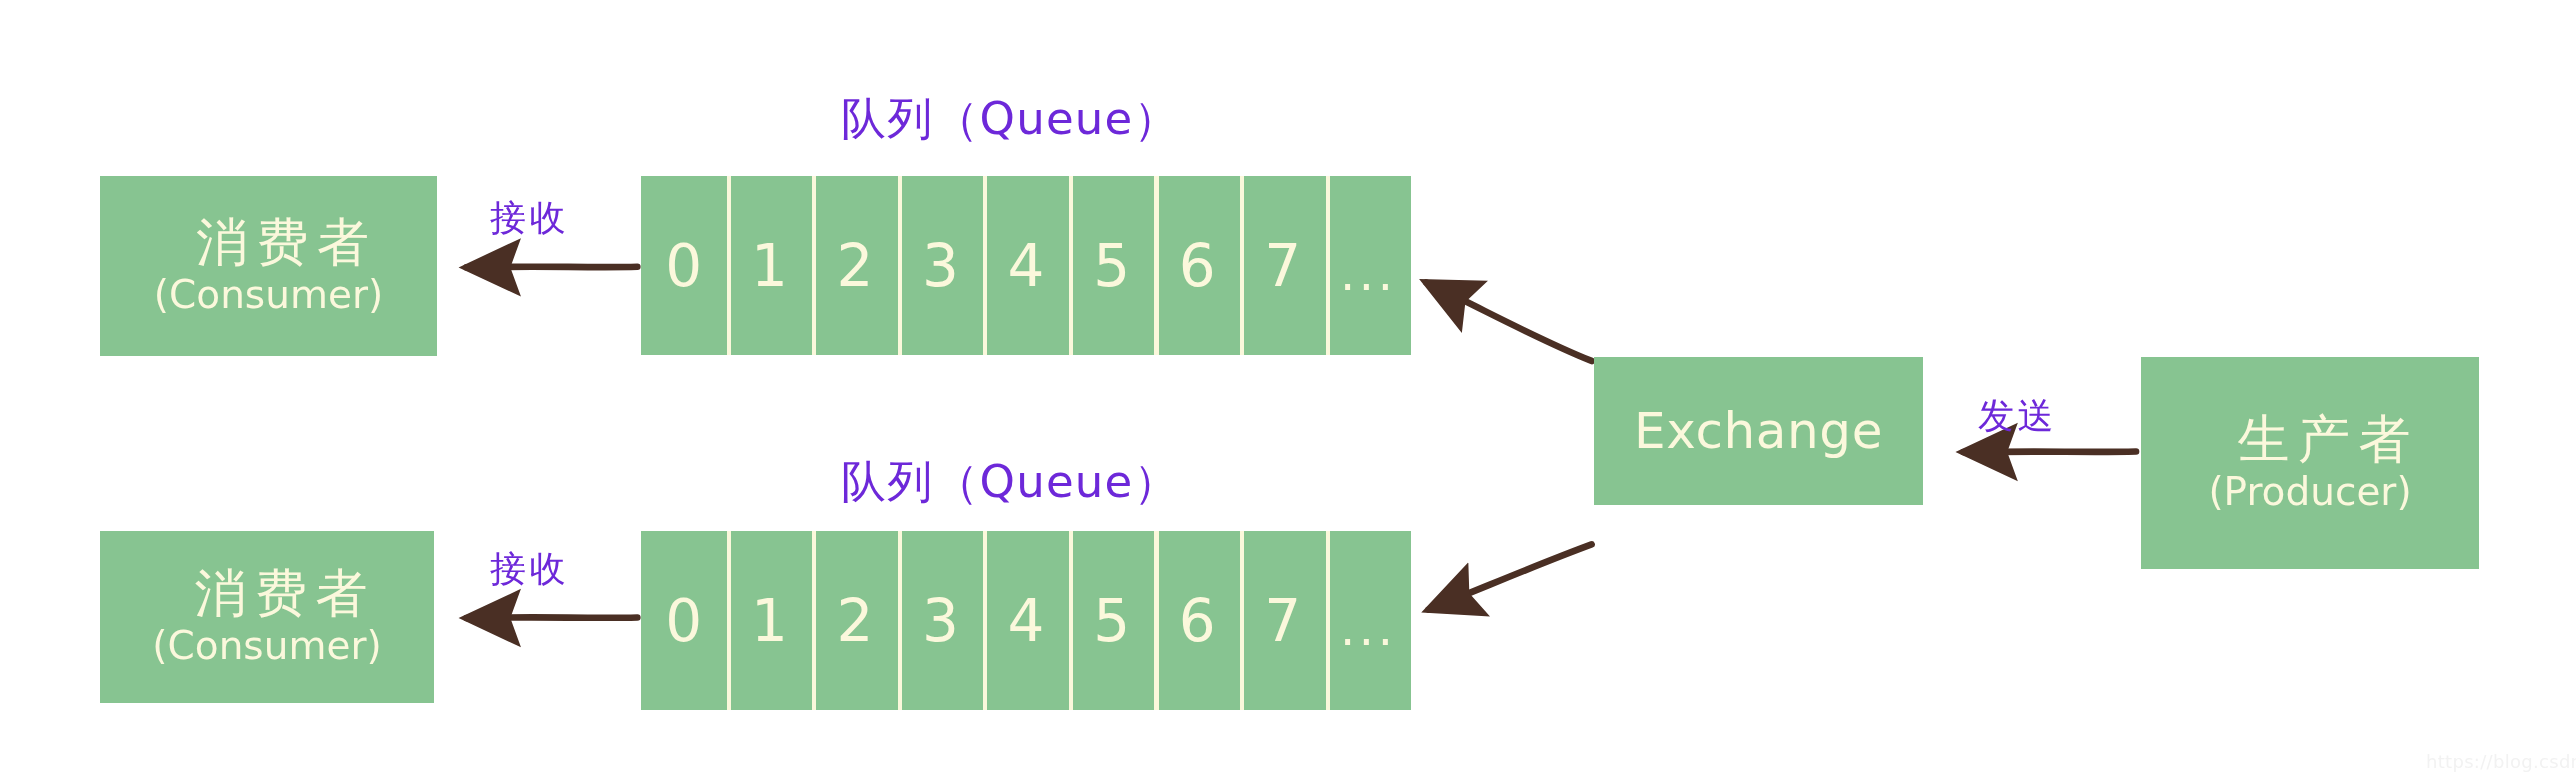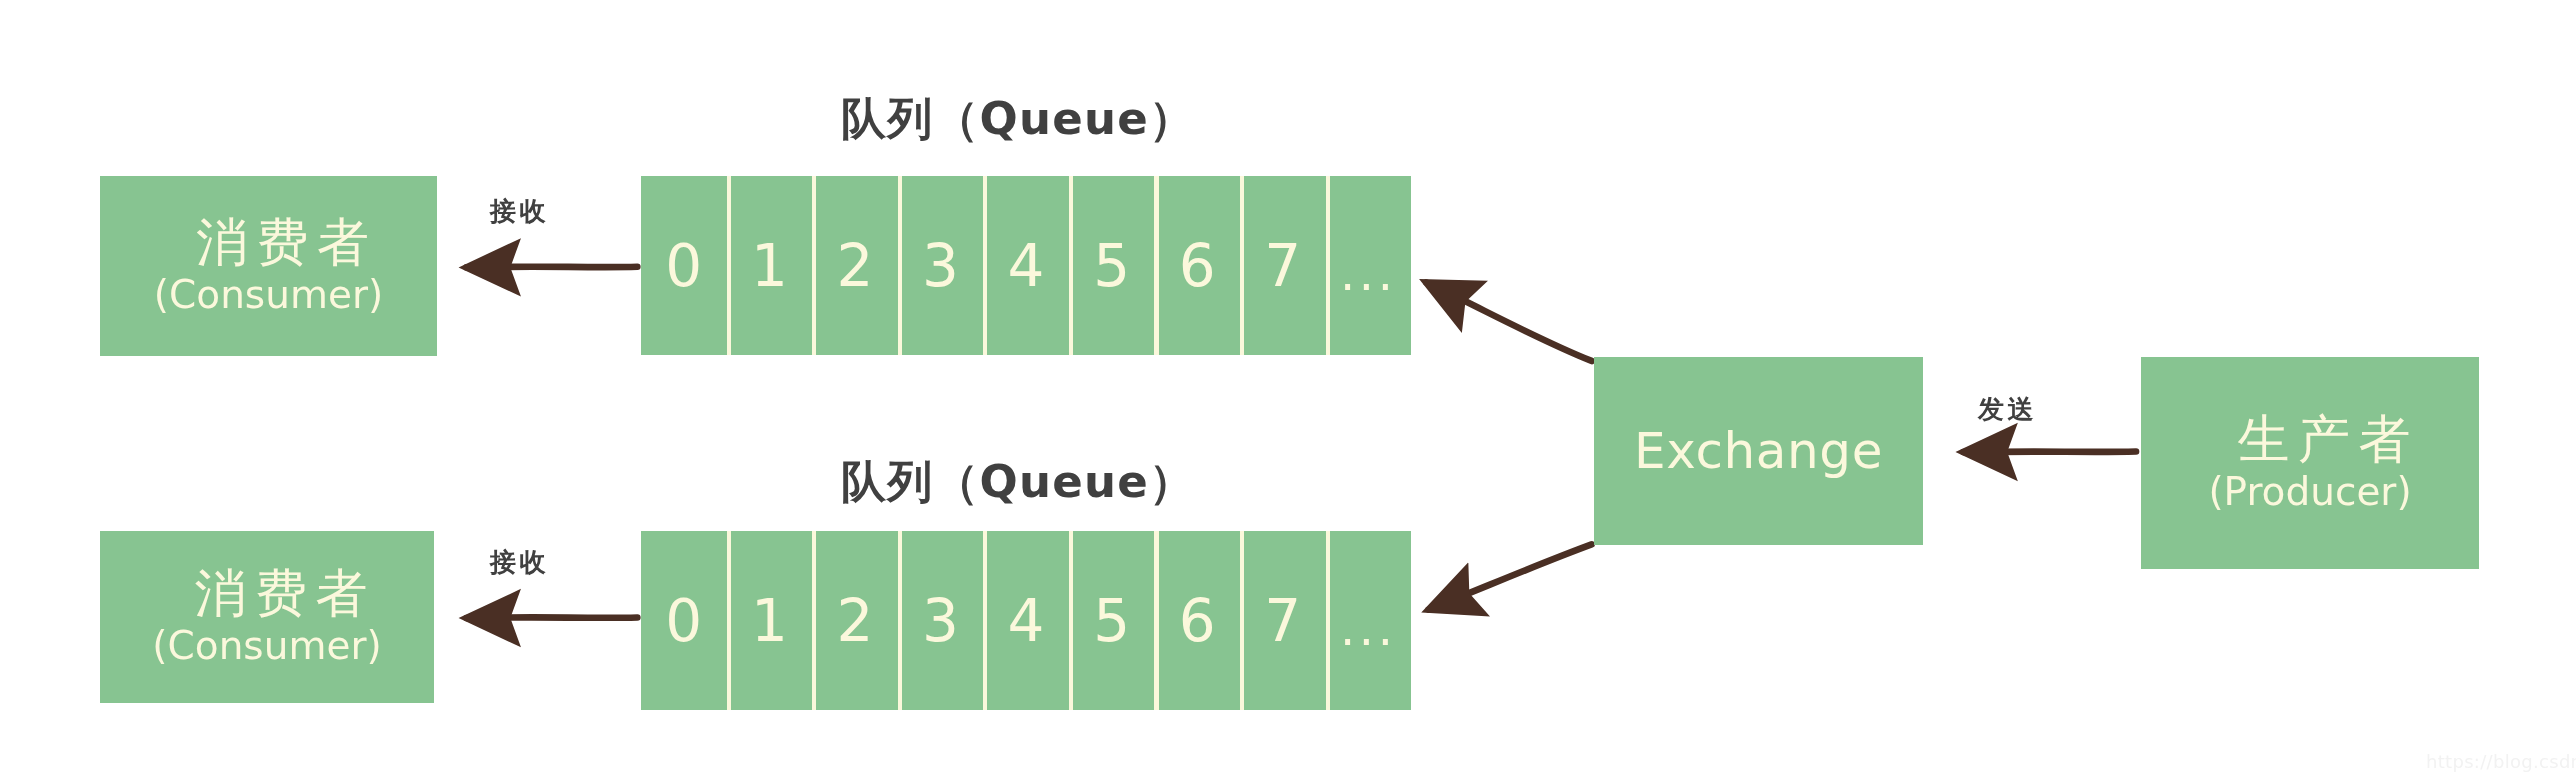--- a/index.html
+++ b/index.html
@@ -85,30 +85,30 @@
   }
   .queue .cell.ellipsis {
     font-size: 48px;
     letter-spacing: 3.6px;
     padding-top: 15.7px;
   }
 
   
   .hand-label {
     position: absolute;
-    color: #404040;
-    white-space: nowrap;
-    font-weight: 700;
+    color: #6d28d9;
+    white-space: nowrap;
+    font-weight: 400;
   }
   .queue-title {
     font-size: 45px;
     letter-spacing: 1.2px;
   }
   .arrow-word {
-    font-size: 26px;
+    font-size: 36px;
     letter-spacing: 3.6px;
   }
 
   
   #arrows {
     position: absolute;
     left: 0;
     top: 0;
     width: 2576px;
     height: 775px;
@@ -171,21 +171,21 @@
     <div class="cell">1</div>
     <div class="cell">2</div>
     <div class="cell">3</div>
     <div class="cell">4</div>
     <div class="cell">5</div>
     <div class="cell">6</div>
     <div class="cell">7</div>
     <div class="cell ellipsis">...</div>
   </div>
 
-  <div class="box" style="left:1594px; top:357px; width:329px; height:188px;">
+  <div class="box" style="left:1594px; top:357px; width:329px; height:148px;">
     <span class="single">Exchange</span>
   </div>
 
   <div class="hand-label arrow-word" style="left:1978px; top:392px;">发送</div>
 
   <div class="box" style="left:2141px; top:357px; width:338px; height:212px;">
     <span class="cn">生产者</span>
     <span class="en">(Producer)</span>
   </div>
 

